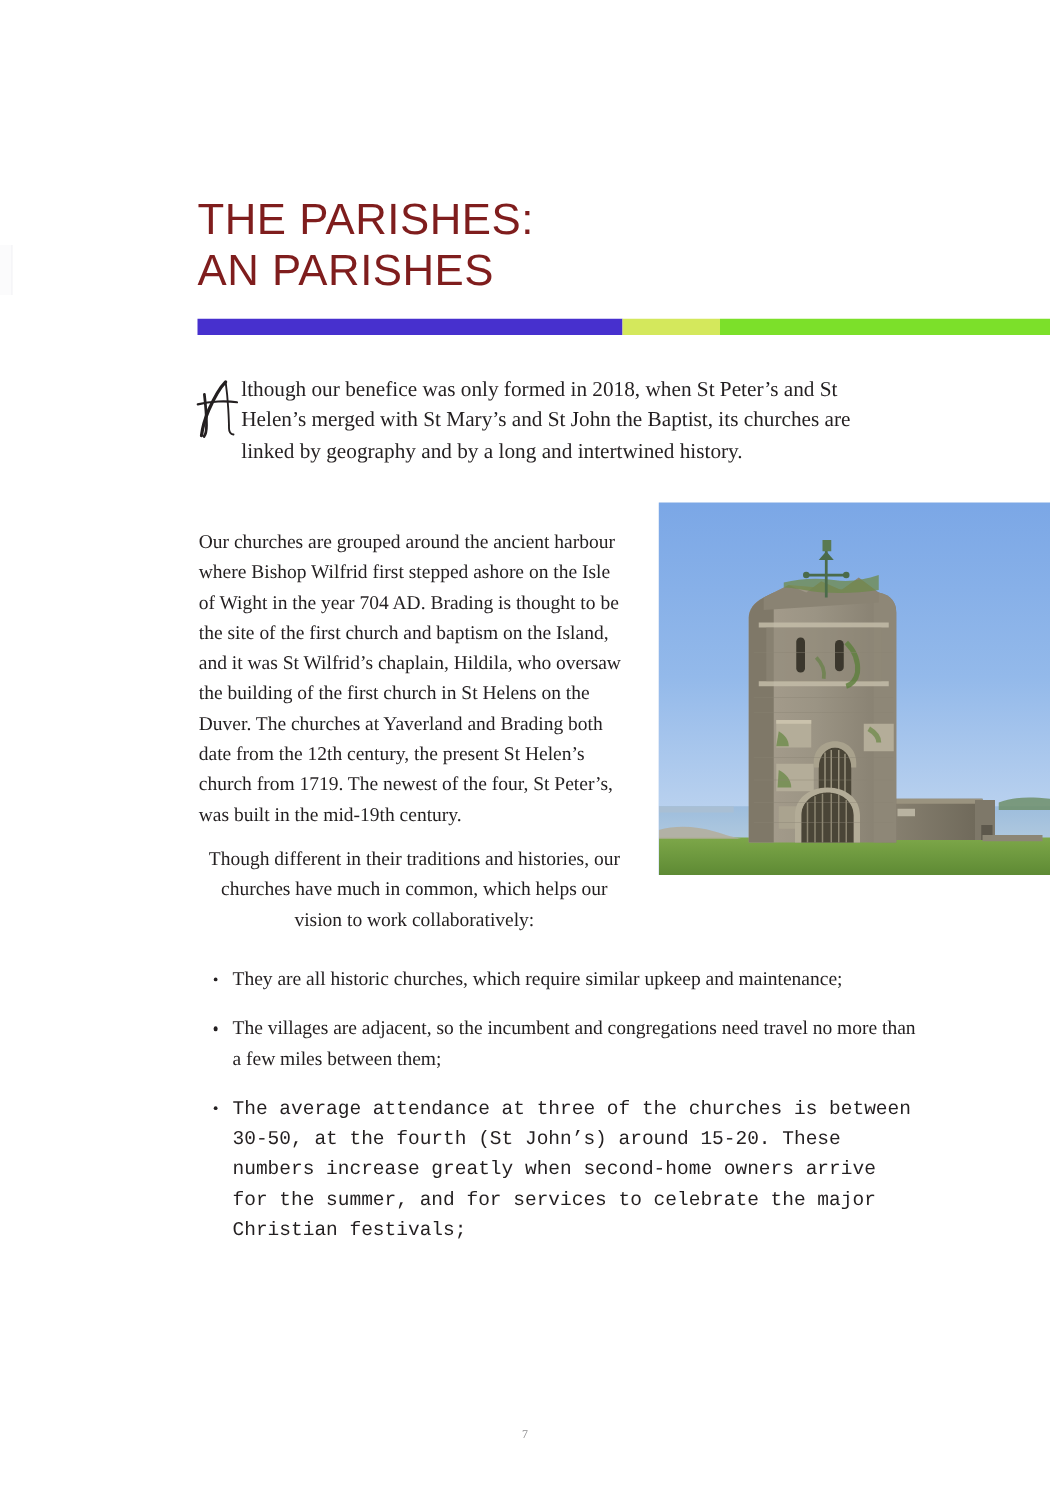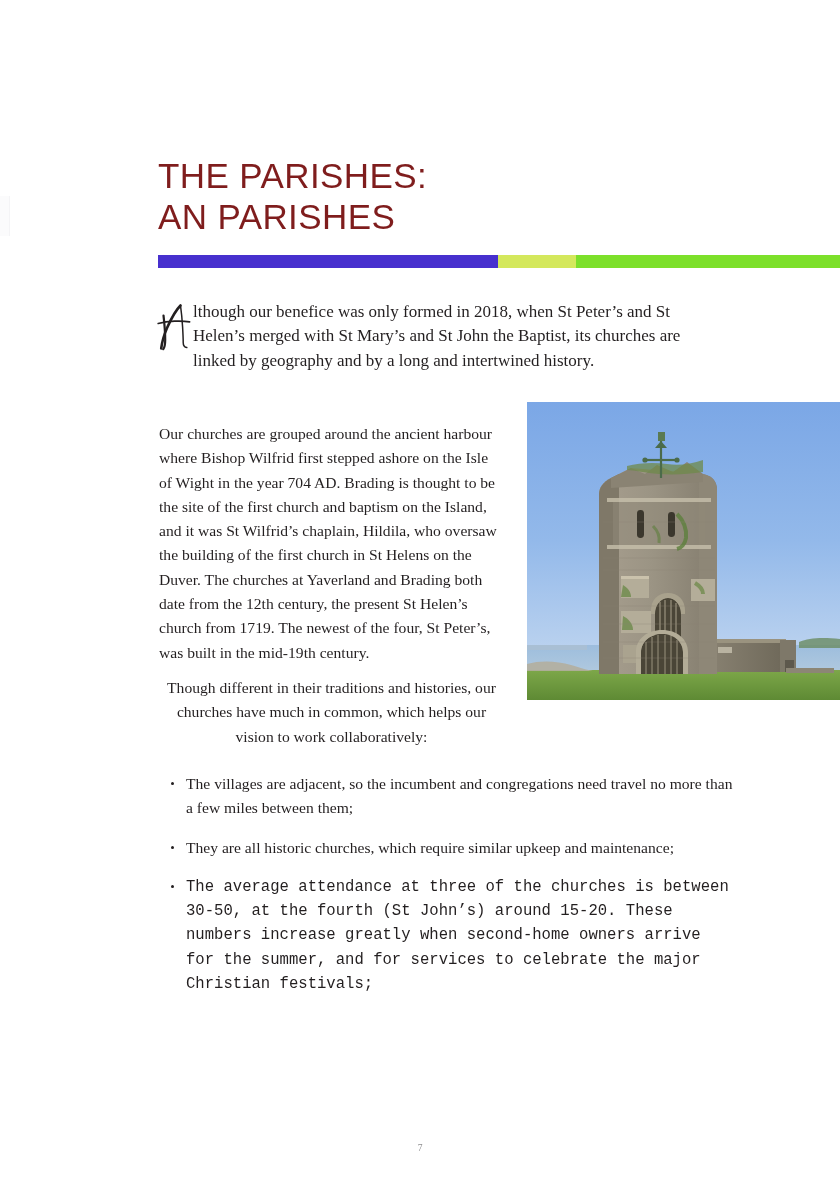--- a/index.html
+++ b/index.html
@@ -302,25 +302,25 @@
     <p>Our churches are grouped around the ancient harbour where Bishop Wilfrid first stepped ashore on the Isle of Wight in the year 704 AD. Brading is thought to be the site of the first church and baptism on the Island, and it was St Wilfrid’s chaplain, Hildila, who oversaw the building of the first church in St Helens on the Duver. The churches at Yaverland and Brading both date from the 12th century, the present St Helen’s church from 1719. The newest of the four, St Peter’s, was built in the mid-19th century.</p>
   </div>
 
   <div class="body-col-narrow" id="para-traditions">
     <p>Though different in their traditions and histories, our churches have much in common, which helps our vision to work collaboratively:</p>
   </div>
 
   <ul class="bullet-list">
     <li>
       <span class="bullet-dot"></span>
-      <span>The villages are adjacent, so the incumbent and congregations need travel no more than a few miles between them;</span>
+      <span>They are all historic churches, which require similar upkeep and maintenance;</span>
     </li>
     <li>
       <span class="bullet-dot"></span>
-      <span>They are all historic churches, which require similar upkeep and maintenance;</span>
+      <span>The villages are adjacent, so the incumbent and congregations need travel no more than a few miles between them;</span>
     </li>
     <li>
       <span class="bullet-dot"></span>
       <span>The average attendance at three of the churches is between 30-50, at the fourth (St John’s) around 15-20. These numbers increase greatly when second-home owners arrive for the summer, and for services to celebrate the major Christian festivals;</span>
     </li>
   </ul>
 
   <div class="folio">7</div>
 
 </div>

